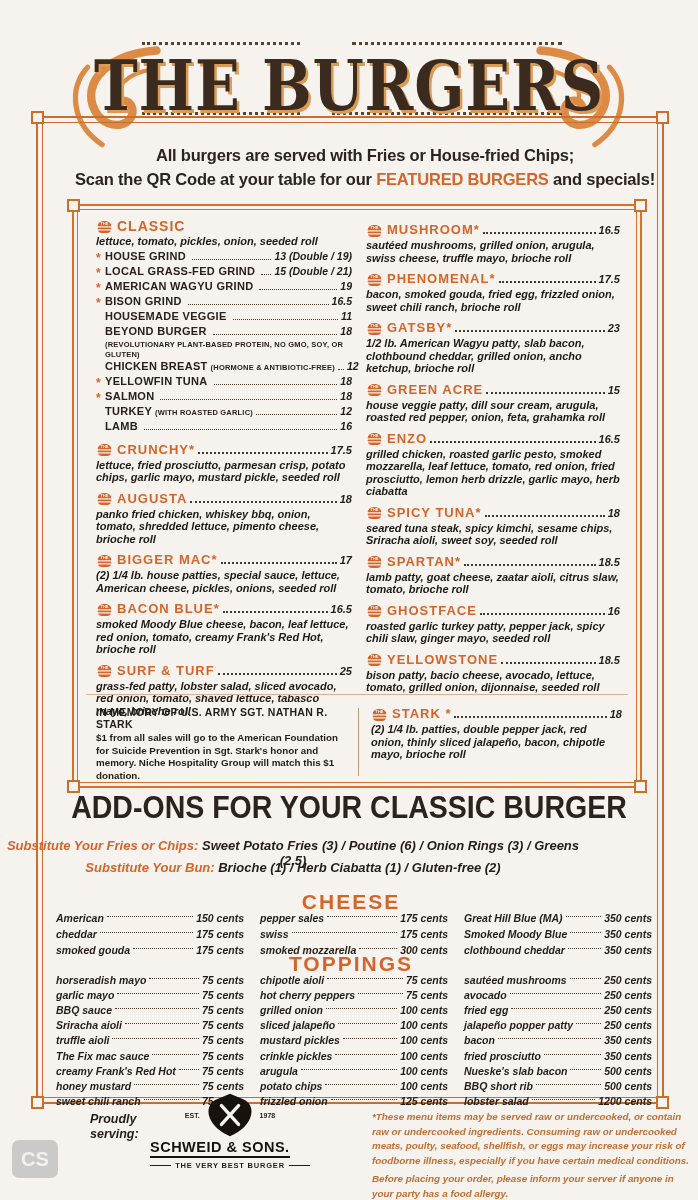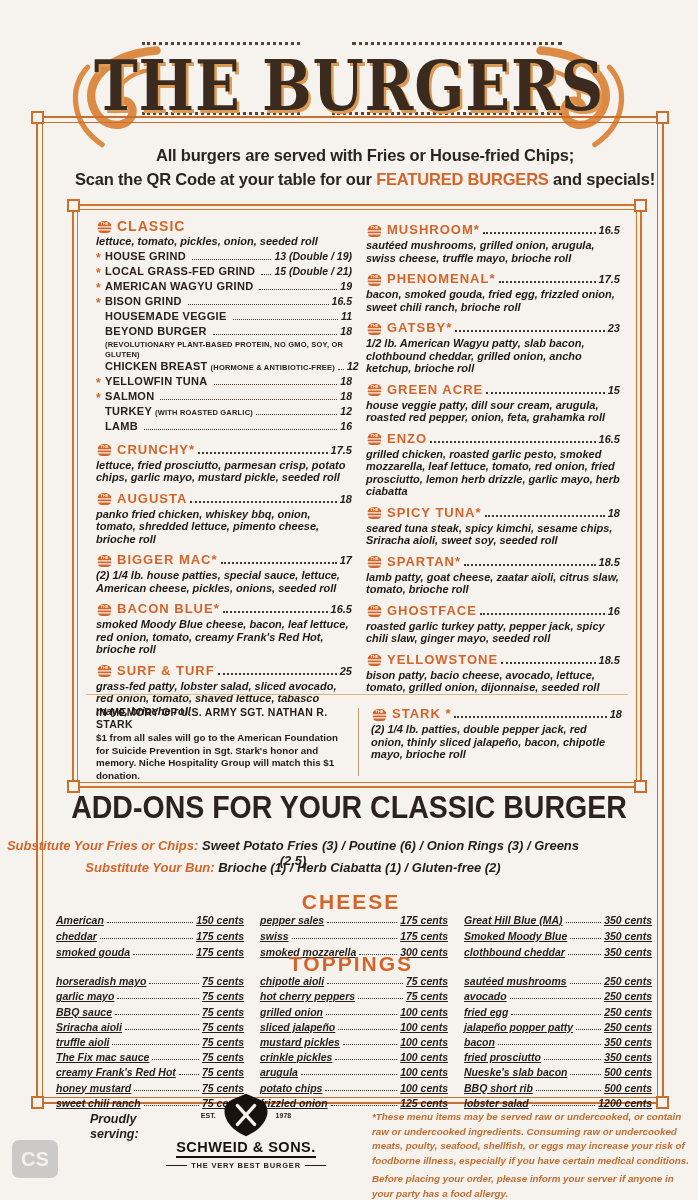--- a/index.html
+++ b/index.html
@@ -52,29 +52,29 @@
                 font-size:31px;letter-spacing:0px;color:#2b241e;transform:scaleX(.92);}
   .sub-line{position:absolute;left:0;width:586px;text-align:center;font-style:italic;font-weight:bold;font-size:13px;}
   .sub-label{color:#d4652a;}
   .sub-val{color:#241d18;}
   
   .sec-header{position:absolute;left:56px;right:52px;display:flex;align-items:center;flex-direction:column;}
   .sec-header .leader{flex:1;border-bottom:2px dotted #6b5843;margin-bottom:6px;}
   .sec-title{font-weight:bold;font-size:21px;letter-spacing:2px;color:#d4652a;padding:0 8px;}
   .grid{position:absolute;left:56px;right:46px;display:flex;gap:16px;}
   .gcol{flex:1;min-width:0;}
-  .g-row{display:flex;align-items:flex-end;height:16px;text-decoration:underline;}
+  .g-row{display:flex;align-items:center;height:16px;}
   .g-row.tight{height:15.2px;}
   .g-name{font-style:italic;font-weight:bold;font-size:10.5px;color:#241d18;white-space:nowrap;}
   .g-dots{flex:1;border-bottom:1.5px dotted #43382e;margin:0 3px 3px 3px;min-width:6px;}
   .g-price{font-style:italic;font-weight:bold;font-size:10.5px;color:#241d18;white-space:nowrap;}
   
   .proudly{position:absolute;left:90px;top:1112px;width:80px;font-style:italic;font-weight:bold;
            font-size:12.5px;line-height:15px;color:#241d18;}
-  .logo{position:absolute;left:166px;top:1092px;width:160px;text-align:center;}
+  .logo{position:absolute;left:150px;top:1092px;width:160px;text-align:left;}
   .shield-row{display:flex;align-items:center;justify-content:center;gap:4px;}
   .est{font-weight:bold;font-size:7px;color:#241d18;}
   .brand{font-weight:bold;font-size:14.5px;letter-spacing:.5px;color:#17120e;margin-top:1px;
          border-bottom:2px solid #17120e;display:inline-block;padding-bottom:1px;}
   .tagline{display:flex;align-items:center;gap:4px;margin-top:3px;}
   .tagline:before,.tagline:after{content:"";flex:1;border-top:1px solid #241d18;}
   .tagline span{font-weight:bold;font-size:7.5px;letter-spacing:.8px;color:#241d18;white-space:nowrap;}
   .disclaimer{position:absolute;left:372px;top:1110px;width:322px;font-style:italic;font-weight:bold;
               font-size:9.8px;line-height:14.5px;color:#c06f33;}
   .disclaimer p{margin:0 0 4px 0;}

